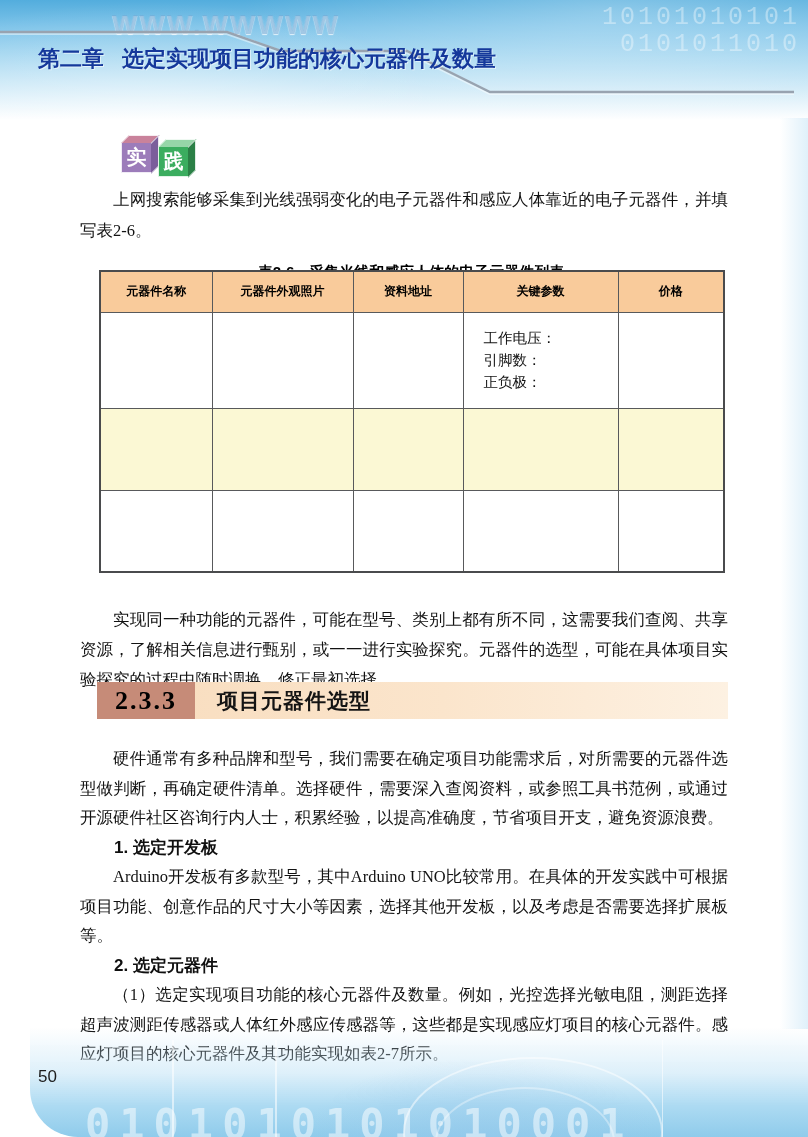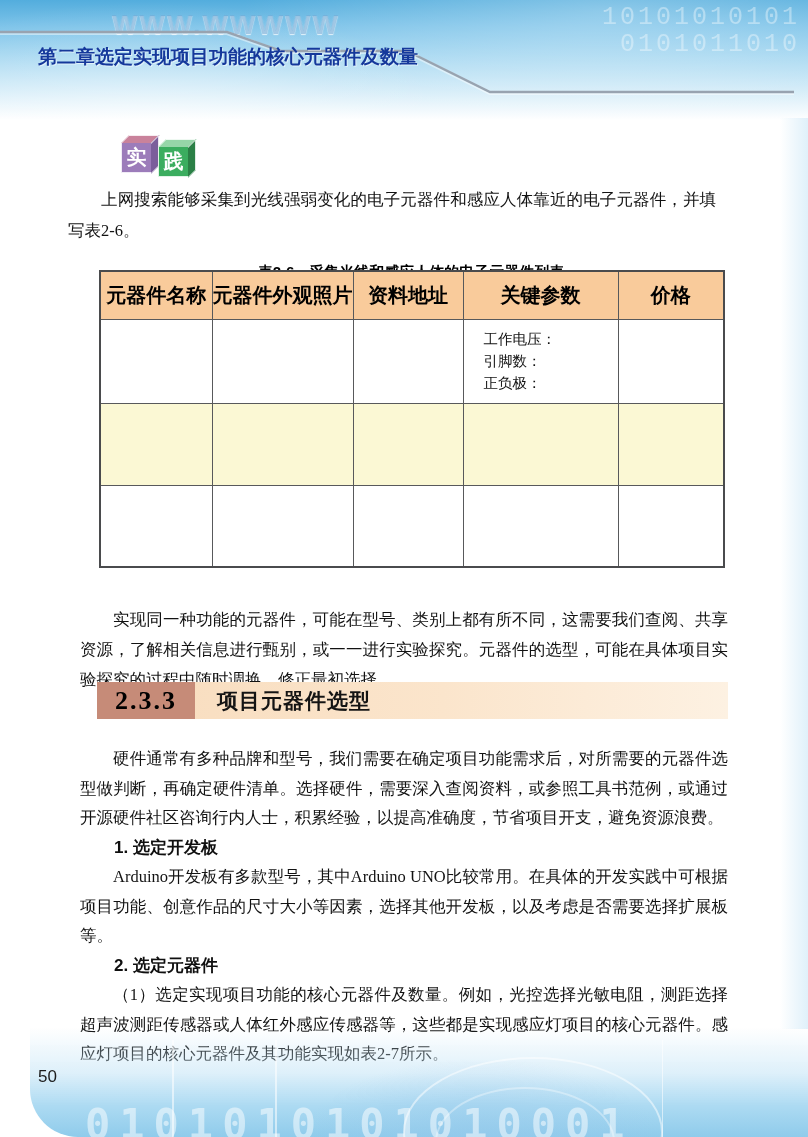--- a/index.html
+++ b/index.html
@@ -25,23 +25,23 @@
     font-weight:bold; font-size:27px; letter-spacing:2px;
     color:rgba(110,165,212,0.55); text-shadow:0 1px 1px rgba(255,255,255,0.75);
   }
   .header-binary {
     position:absolute; right:8px; top:4px; text-align:right;
     font-family:Liberation Mono, monospace;
     font-size:25px; line-height:27px; letter-spacing:3px;
     color:rgba(255,255,255,0.38);
   }
   .chapter-heading {
-    position:absolute; left:38px; top:44px; display:flex; 
-    font-family:"Liberation Sans","DejaVu Sans",sans-serif;
-    font-weight:bold; font-size:19px; color:#15389B;
+    position:absolute; left:38px; top:44px; display:flex; gap:18px;
+    font-family:"Liberation Sans","DejaVu Sans",sans-serif;
+    font-weight:bold; font-size:22px; color:#15389B;
     text-shadow:1px 1px 0 rgba(255,255,255,0.55);
     white-space:nowrap;
   }
 
   
   .practice-badge { position:absolute; left:121px; top:134px; display:flex; gap:6px; }
   .cube {
     position:relative; width:31px; height:31px; margin-top:8px;
     display:flex; align-items:center; justify-content:center;
     font-family:"Liberation Sans","DejaVu Sans",sans-serif;
@@ -61,42 +61,42 @@
   .cube-purple::after { background:#7B5E9B; }
   .cube-green { background:#3BAD5F; margin-top:12px; }
   .cube-green::before { background:#96D6A8; }
   .cube-green::after { background:#2B8046; }
 
   
   .bodytext {
     font-size:16.5px; line-height:31px; text-align:justify;
     text-indent:2em; color:#121212;
   }
-  .para-intro { position:absolute; left:68px; top:184px; width:648px; }
+  .para-intro { position:absolute; left:80px; top:184px; width:648px; }
   .para-after-table { position:absolute; left:80px; top:576px; width:648px; line-height:30px;margin-top:29px; }
 
   
   .table-caption {
     position:absolute; left:99px; top:243px; width:624px; text-align:center;
     font-family:"Liberation Sans","DejaVu Sans",sans-serif;
     font-weight:bold; font-size:15px; color:#000;margin-top:20px;
   }
   table.components {
     position:absolute; left:99px; top:270px; width:624px;
     border-collapse:collapse; table-layout:fixed;
     border:2px solid #4A4B4D;
   }
   table.components th, table.components td { border:1.5px solid #58595B; }
   table.components th {
-    height:48px; background:#F9CB9B;
-    font-family:"Liberation Sans","DejaVu Sans",sans-serif;
-    font-weight:bold; font-size:20px; color:#000; text-align:center;margin-left:16px;
+    height:41px; background:#F9CB9B;
+    font-family:"Liberation Sans","DejaVu Sans",sans-serif;
+    font-weight:bold; font-size:12px; color:#000; text-align:center;margin-left:16px;
   }
   table.components td { background:#ffffff; vertical-align:middle; }
-  tr.row-1 td { height:84px; }
+  tr.row-1 td { height:96px; }
   tr.row-2 td { height:82px; background:#FBF8D4; }
   tr.row-3 td { height:82px; }
   .key-param-cell { padding-left:20px; }
   .key-param-line { font-size:14.5px; line-height:22px; color:#111; }
 
   
   .section-heading {
     position:absolute; left:97px; top:682px; width:631px; height:37px;
     display:flex; align-items:stretch;
     background:linear-gradient(90deg,#F8DCBD 0%, #FBE5CC 55%, #FDF1E2 100%);

